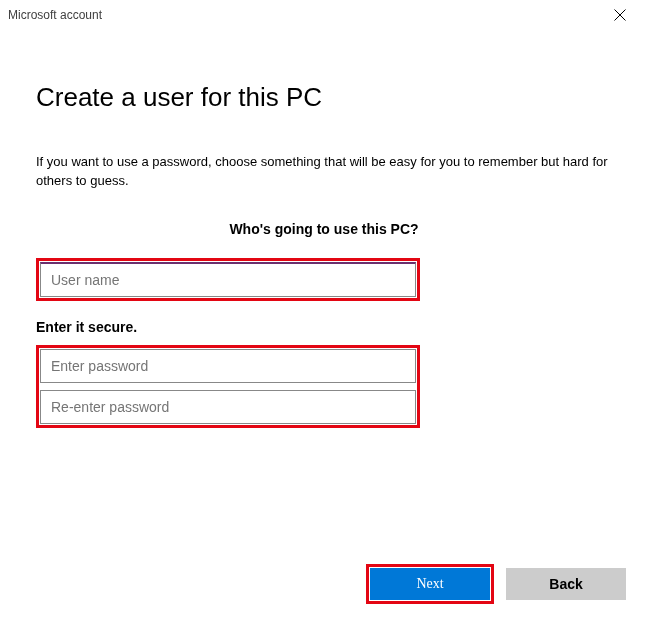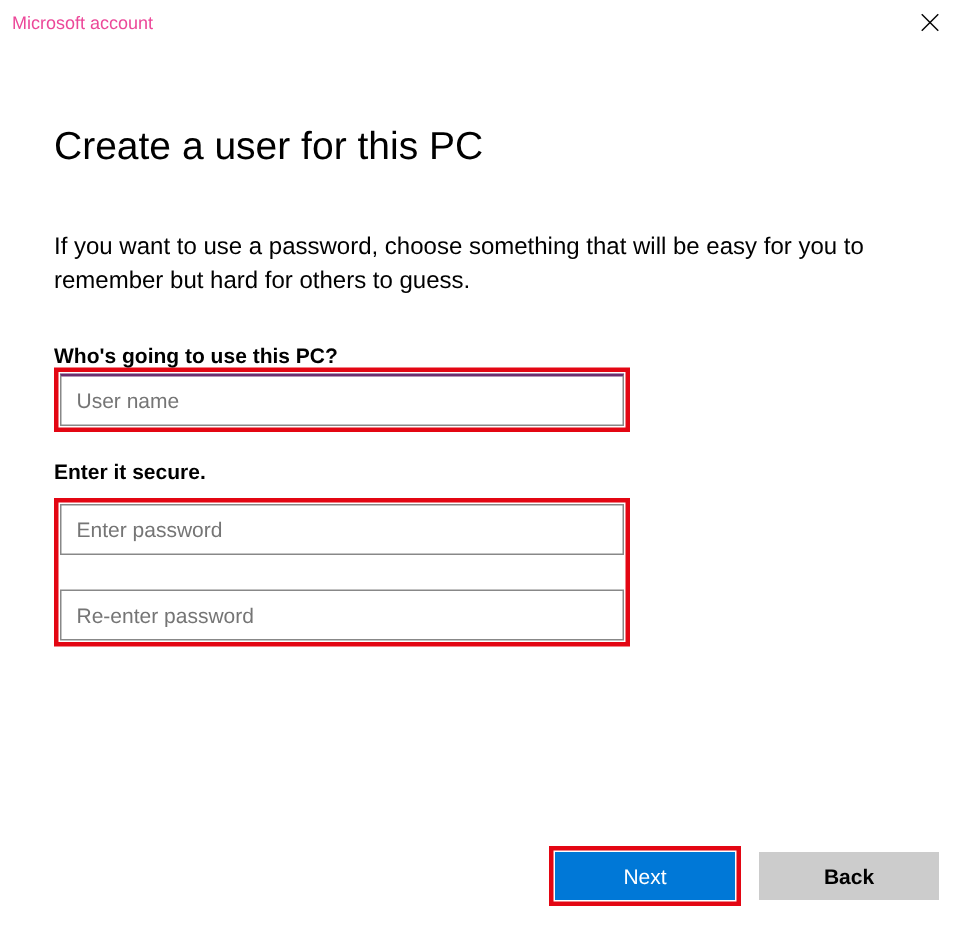--- a/index.html
+++ b/index.html
@@ -17,21 +17,21 @@
     }
     .titlebar {
       display: flex;
       justify-content: space-between;
       align-items: center;
       height: 30px;
       padding: 0 8px 0 8px;
     }
     .titlebar-title {
       font-size: 12px;
-      color: #ec4899;
+      color: #404040;
     }
     .close-btn {
       width: 40px;
       height: 30px;
       display: flex;
       align-items: center;
       justify-content: center;
       cursor: pointer;
     }
     .close-btn svg {
@@ -41,30 +41,31 @@
     .content {
       padding: 52px 36px 0 36px;
     }
     .heading {
       font-size: 26px;
       font-weight: 400;
       color: #000;
       margin-bottom: 40px;
     }
     .description {
-      font-size: 16px;
+      font-size: 13px;
       color: #000;
       line-height: 1.45;
       margin-bottom: 30px;
     }
     .section-label {
       font-size: 14px;
       font-weight: 600;
       color: #000;
-      margin-bottom: 0;
+      margin-bottom: 21px;
+      text-align: center;
     }
     .section-label2 {
       font-size: 14px;
       font-weight: 600;
       color: #000;
       margin-bottom: 10px;
       margin-top: 18px;
     }
     .input-highlight {
       border: 3px solid #e30613;
@@ -85,21 +86,21 @@
     }
     .text-input.username {
       border-top: 2px solid #6b2f6e;
     }
     .password-group {
       border: 3px solid #e30613;
       width: 384px;
       padding: 1px;
     }
     .password-group .text-input:first-child {
-      margin-bottom: 23px;
+      margin-bottom: 7px;
     }
     .footer {
       position: absolute;
       bottom: 22px;
       right: 22px;
       display: flex;
       gap: 12px;
       align-items: center;
     }
     .btn {
@@ -116,20 +117,21 @@
     }
     .btn-secondary {
       background: #ccc;
       color: #000;
       font-weight: bold;
     }
     .btn-highlight {
       border: 3px solid #e30613;
       padding: 1px;
       display: inline-block;
+      font-family: Liberation Serif, serif;
     }
   </style>
 </head>
 <body>
 
 <div class="titlebar">
   <span class="titlebar-title">Microsoft account</span>
   <div class="close-btn">
     <svg viewBox="0 0 12 12">
       <line x1="0.5" y1="0.5" x2="11.5" y2="11.5" stroke="#000" stroke-width="1"></line>

